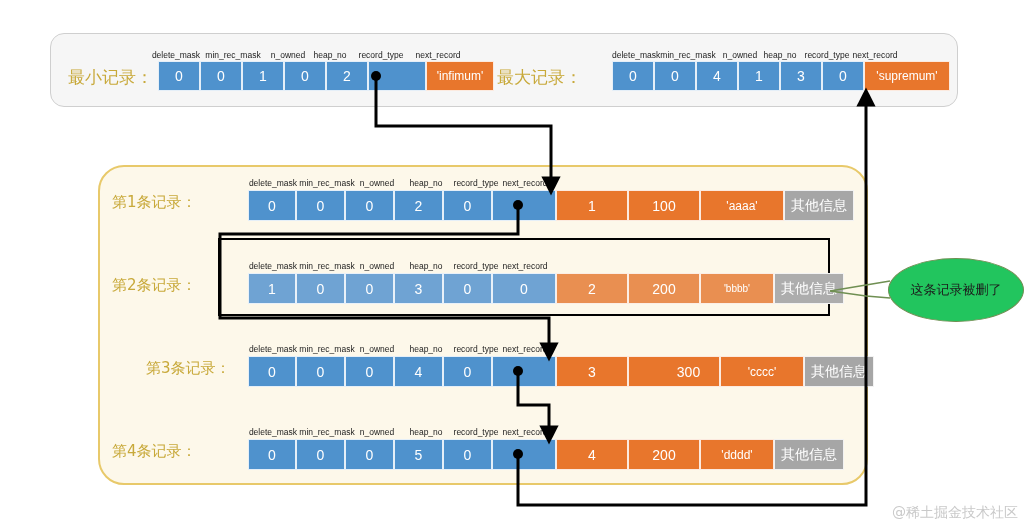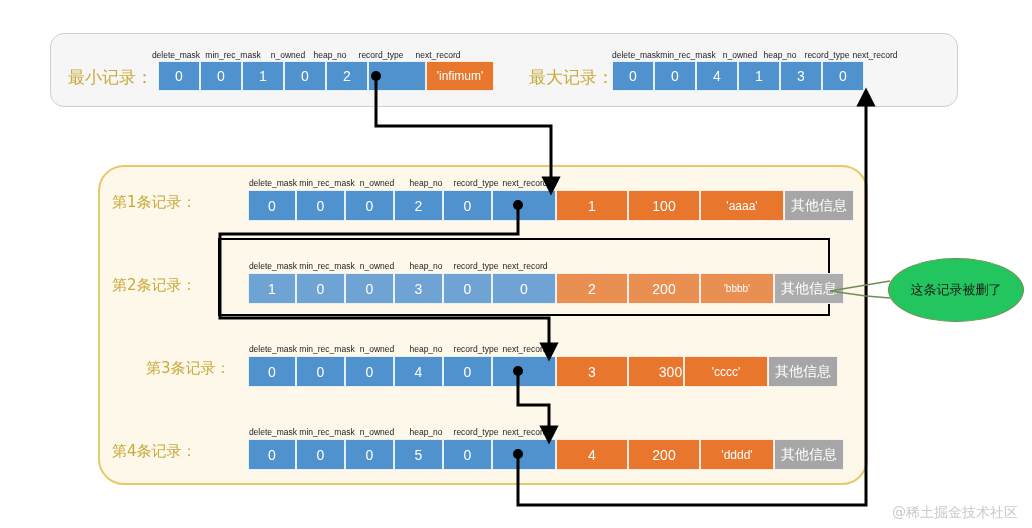--- a/index.html
+++ b/index.html
@@ -111,36 +111,37 @@
   <div class="strip" style="left:158px;top:61px;">
     <div class="cell c-blue" style="width:42px;">0</div>
     <div class="cell c-blue" style="width:42px;">0</div>
     <div class="cell c-blue" style="width:42px;">1</div>
     <div class="cell c-blue" style="width:42px;">0</div>
     <div class="cell c-blue" style="width:42px;">2</div>
     <div class="cell c-blue" style="width:58px;"></div>
     <div class="cell c-orange" style="width:68px;font-size:12px;">'infimum'</div>
   </div>
 
-  <div class="big-label" style="left:497px;top:66px;margin-left:32px;">最大记录：</div>
+  <div class="big-label" style="left:497px;top:66px;">最大记录：</div>
 
   <div class="hdr" style="left:612px;top:50px;width:48px;">delete_mask</div>
   <div class="hdr" style="left:657px;top:50px;width:62px;">min_rec_mask</div>
   <div class="hdr" style="left:716px;top:50px;width:48px;">n_owned</div>
   <div class="hdr" style="left:756px;top:50px;width:48px;">heap_no</div>
   <div class="hdr" style="left:797px;top:50px;width:60px;">record_type</div>
   <div class="hdr" style="left:845px;top:50px;width:60px;">next_record</div>
 
   <div class="strip" style="left:612px;top:61px;">
     <div class="cell c-blue" style="width:42px;">0</div>
     <div class="cell c-blue" style="width:42px;">0</div>
     <div class="cell c-blue" style="width:42px;">4</div>
     <div class="cell c-blue" style="width:42px;">1</div>
     <div class="cell c-blue" style="width:42px;">3</div>
     <div class="cell c-blue" style="width:42px;">0</div>
+    <div class="cell c-orange" style="width:86px;font-size:12px;">'supremum'</div>
   </div>
 
   <div class="rec-box"></div>
 
   <div class="del-rect" style="left:218px;top:238px;width:612px;height:78px;"></div>
 
   <div class="rec-label" style="left:112px;top:193px;">第1条记录：</div>
   <div class="hdr" style="left:245px;top:178px;width:56px;">delete_mask</div>
   <div class="hdr" style="left:294px;top:178px;width:66px;">min_rec_mask</div>
   <div class="hdr" style="left:352px;top:178px;width:50px;">n_owned</div>
@@ -188,21 +189,21 @@
   <div class="hdr" style="left:445px;top:344px;width:62px;">record_type</div>
   <div class="hdr" style="left:494px;top:344px;width:62px;">next_record</div>
   <div class="strip" style="left:248px;top:356px;height:31px;">
     <div class="cell c-blue" style="width:48px;">0</div>
     <div class="cell c-blue" style="width:49px;">0</div>
     <div class="cell c-blue" style="width:49px;">0</div>
     <div class="cell c-blue" style="width:49px;">4</div>
     <div class="cell c-blue" style="width:49px;">0</div>
     <div class="cell c-blue" style="width:64px;"></div>
     <div class="cell c-orange" style="width:72px;">3</div>
-    <div class="cell c-orange" style="width:56px;padding-left:29px;">300</div>
+    <div class="cell c-orange" style="width:92px;padding-left:29px;">300</div>
     <div class="cell c-orange" style="width:84px;font-size:12px;">'cccc'</div>
     <div class="cell c-gray cn" style="width:70px;">其他信息</div>
   </div>
 
   <div class="rec-label" style="left:112px;top:442px;">第4条记录：</div>
   <div class="hdr" style="left:245px;top:427px;width:56px;">delete_mask</div>
   <div class="hdr" style="left:294px;top:427px;width:66px;">min_rec_mask</div>
   <div class="hdr" style="left:352px;top:427px;width:50px;">n_owned</div>
   <div class="hdr" style="left:401px;top:427px;width:50px;">heap_no</div>
   <div class="hdr" style="left:445px;top:427px;width:62px;">record_type</div>

